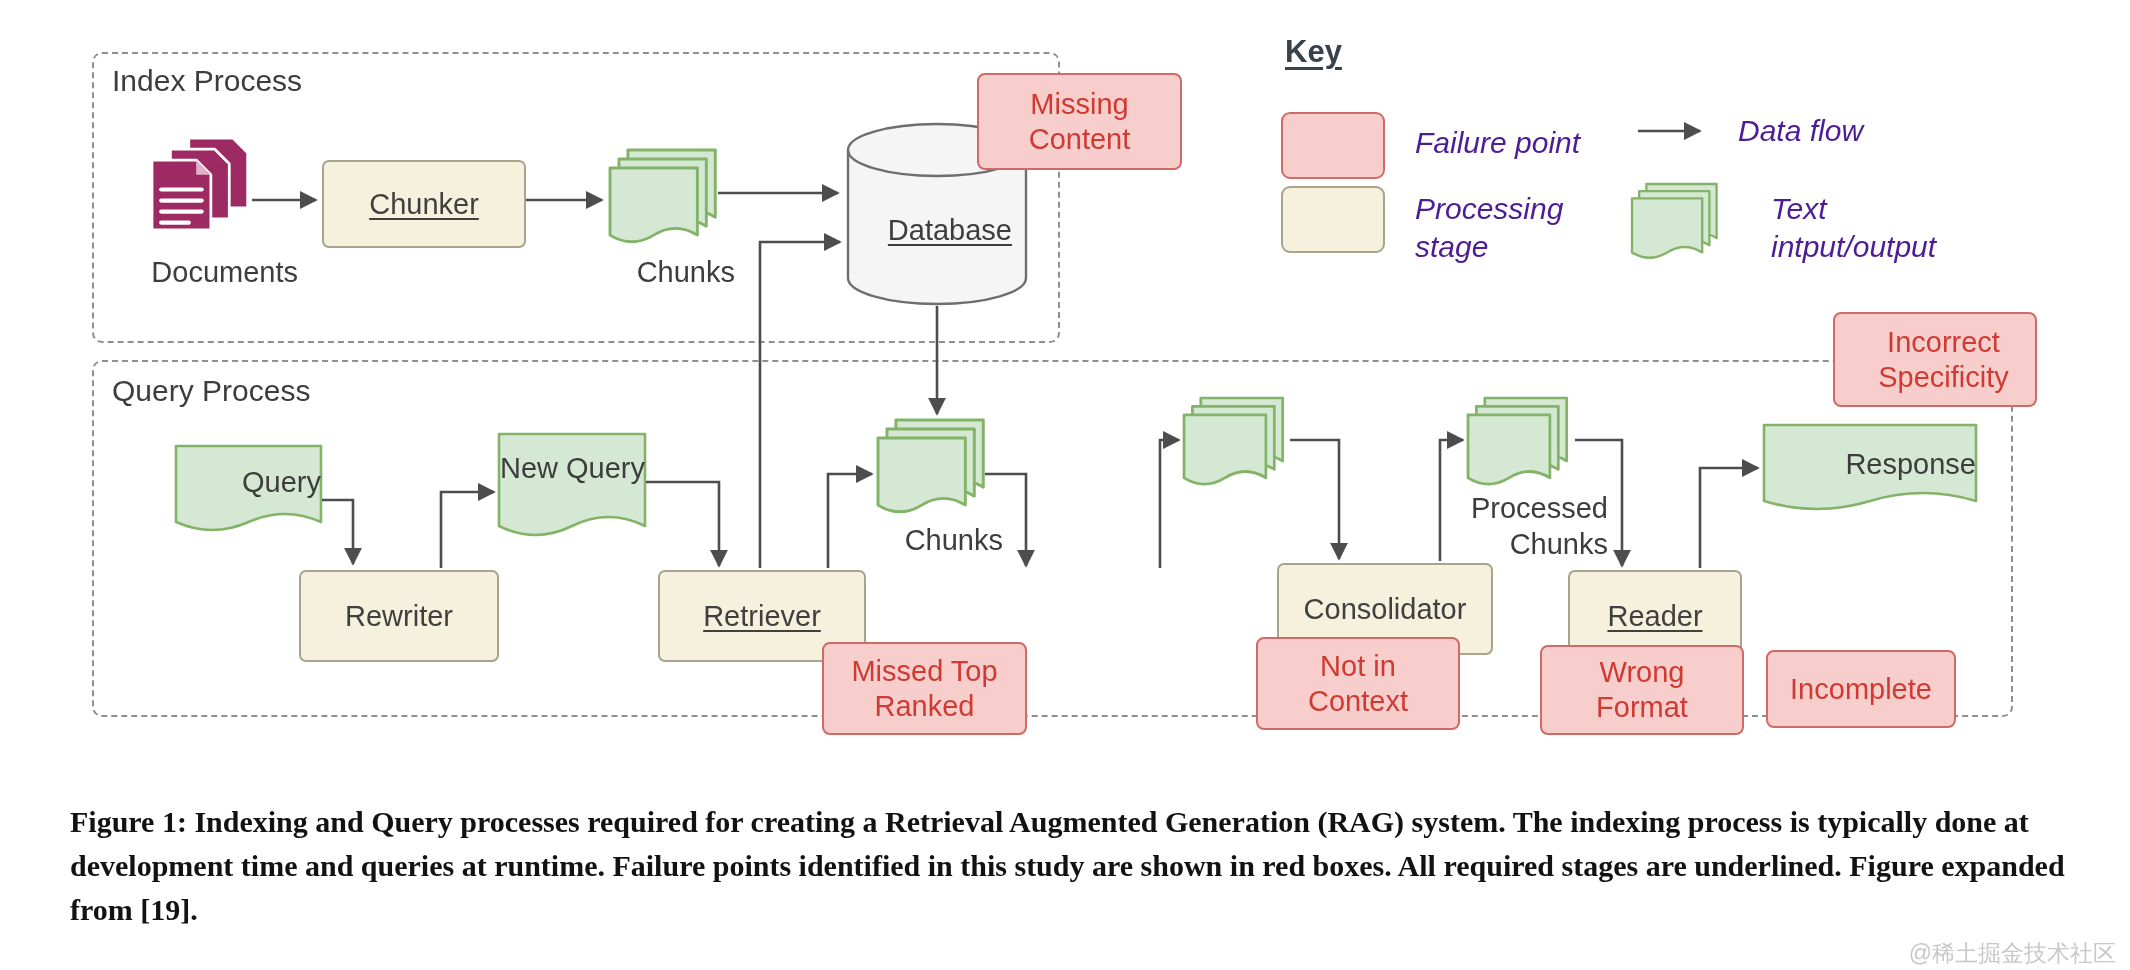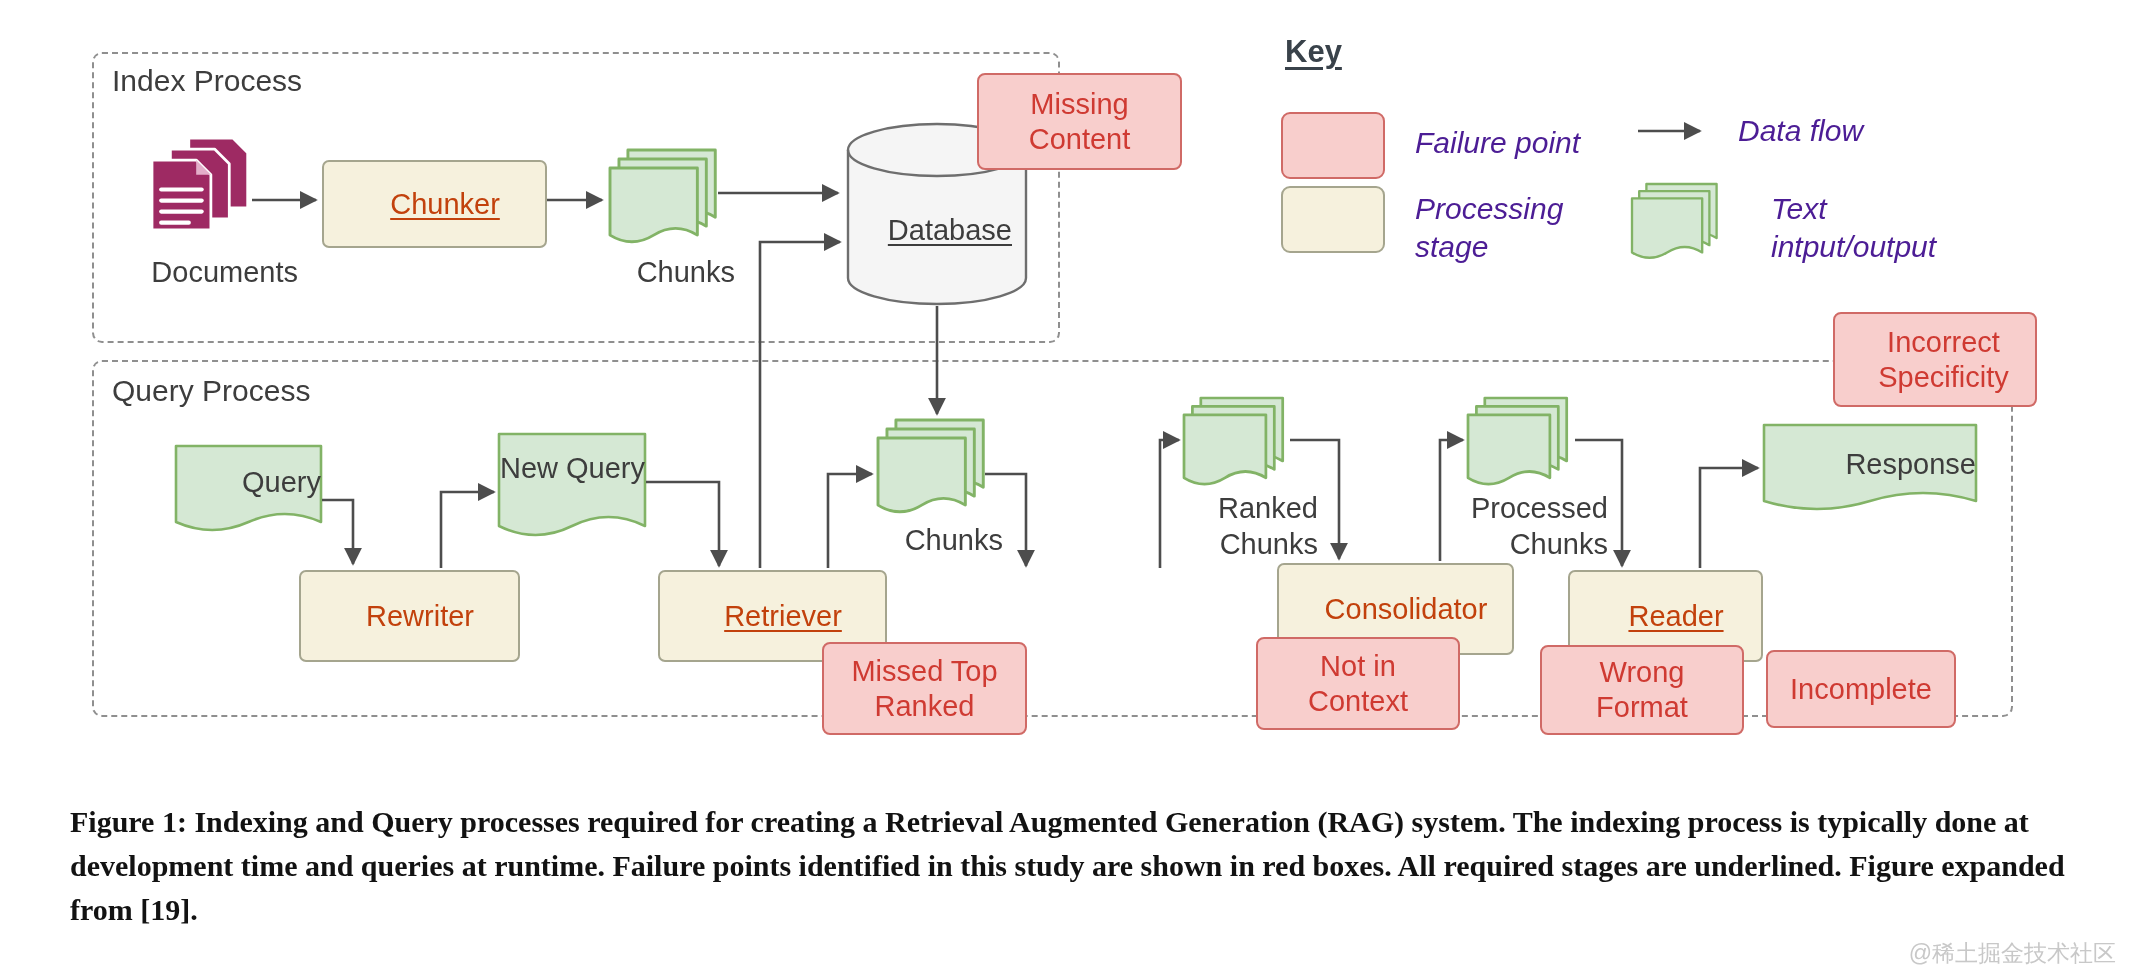--- a/index.html
+++ b/index.html
@@ -13,21 +13,21 @@
     position:relative; width:2130px; height:970px; background:#ffffff; overflow:hidden;
     font-family:"Liberation Sans", sans-serif; color:#3d3d3d;
   }
   svg.layer { position:absolute; left:0; top:0; z-index:1; pointer-events:none; }
   .proc-box { position:absolute; border:2.4px dashed #8f8f8f; border-radius:10px; z-index:0; }
   .proc-title { position:absolute; z-index:2; font-size:30px; color:#3d3d3d; }
   .stage {
     position:absolute; z-index:2; background:var(--stage-fill);
     border:2.2px solid var(--stage-border); border-radius:7px;
     display:flex; align-items:center; justify-content:center;
-    font-size:29px; color:#c2410c;padding-left:21px;
+    font-size:29px; color:#404040;
   }
   .fail {
     position:absolute; z-index:4; background:var(--failure-fill);
     border:2.4px solid var(--failure-border); border-radius:8px;
     display:flex; align-items:center; justify-content:center; text-align:center;
     font-size:29px; line-height:1.2; color:var(--failure-text); padding:0 14px; box-sizing:border-box;
   }
   .lbl { position:absolute; z-index:2; font-size:29px; line-height:37px; color:#3d3d3d; text-align:right; }
   .req { text-decoration:underline; text-underline-offset:4px; }
   .key-title { position:absolute; z-index:2; font-size:31px; font-weight:bold; color:#39424a;
@@ -154,21 +154,20 @@
 
   <div class="stage" style="left:658px; top:570px; width:204px; height:88px;">
     <span class="req">Retriever</span>
   </div>
 
   <div class="lbl" style="left:863px; top:522px; width:140px;">Chunks</div>
 
   <div class="fail" style="left:822px; top:642px; width:205px; height:93px;">Missed Top Ranked</div>
 
 
-  <div class="lbl" style="left:1158px; top:490px; width:160px; line-height:36px;">Ranked Chunks</div>
 
   <div class="stage" style="left:1277px; top:563px; width:212px; height:88px;">
     <span>Consolidator</span>
   </div>
 
   <div class="fail" style="left:1256px; top:637px; width:204px; height:93px;">Not in Context</div>
 
   <div class="lbl" style="left:1438px; top:490px; width:170px; line-height:36px;">Processed Chunks</div>
 
   <div class="stage" style="left:1568px; top:570px; width:170px; height:88px;">

